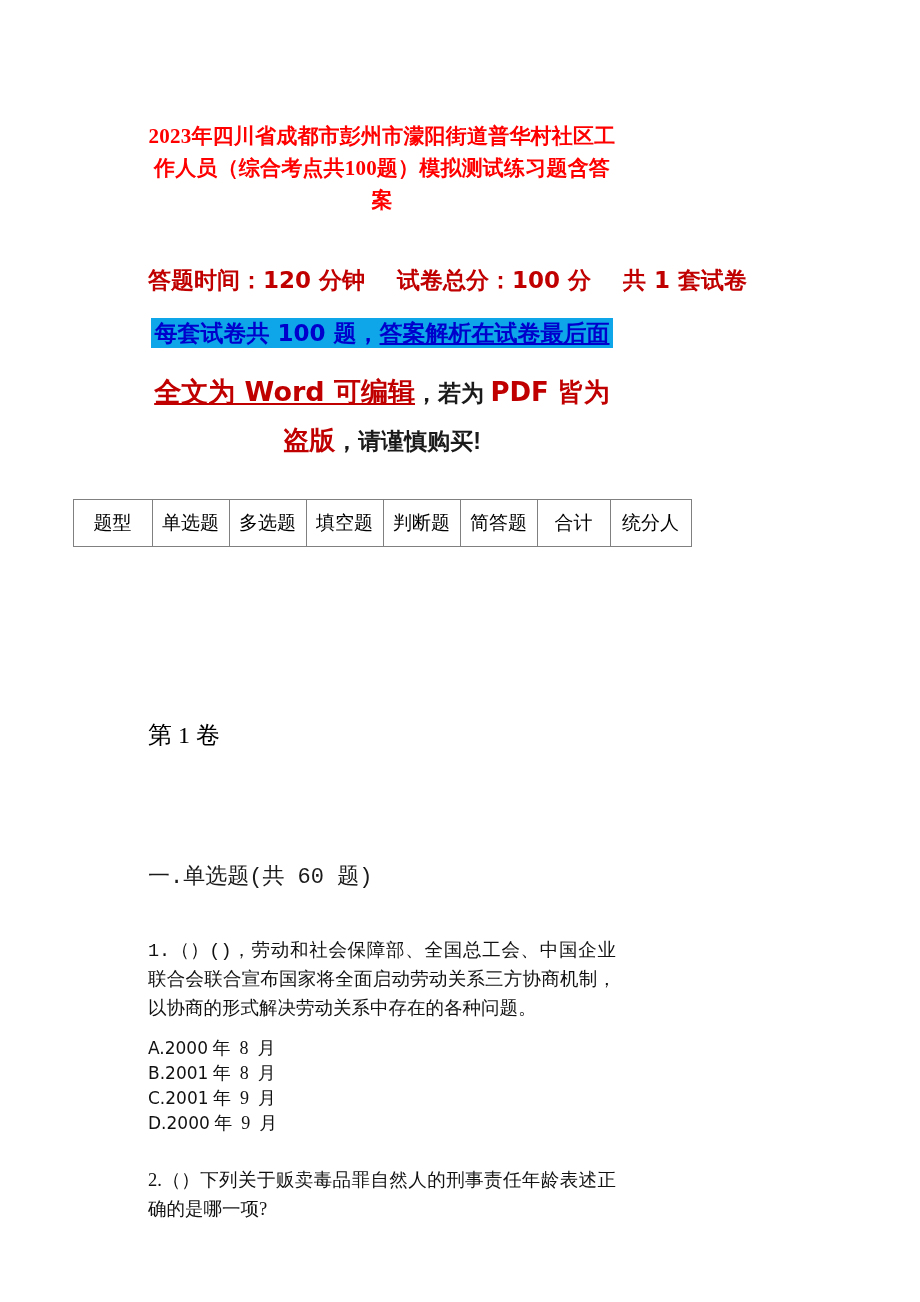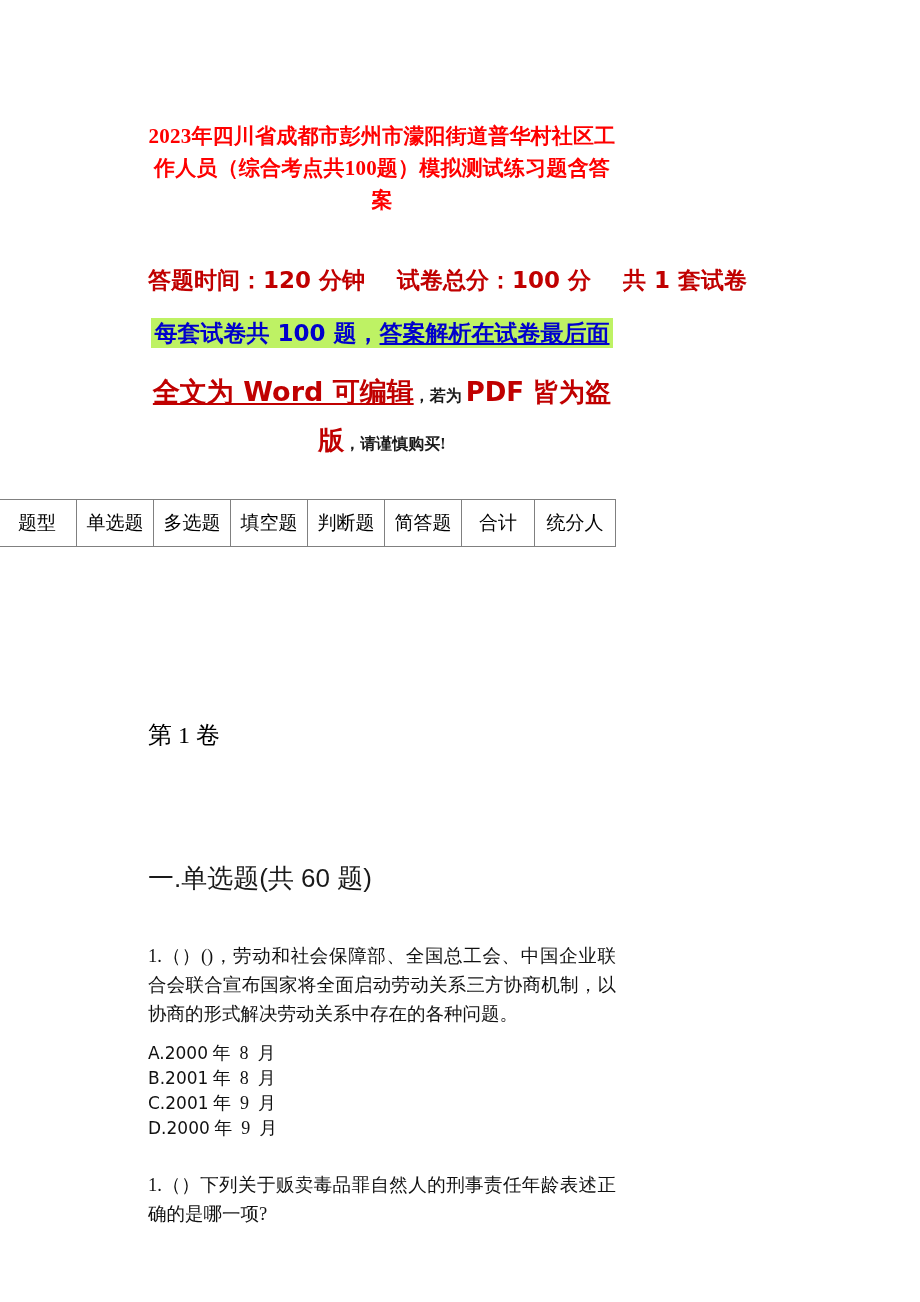--- a/index.html
+++ b/index.html
@@ -53,21 +53,21 @@
   }
 
   
   .highlight-line {
     margin: 0;
     padding-top: 17px;
     text-align: center;
     line-height: 38px;
   }
   .highlight-line .hl {
-    background: #bef264;
+    background: #0ea5e9;
     font-family: "DejaVu Sans", "Liberation Sans", sans-serif;
     font-weight: bold;
     font-size: 23px;
     color: #0000cc;
     padding: 2px 3px 2px 3px;
   }
   .highlight-line .ul {
     text-decoration: underline;
   }
 
@@ -80,37 +80,37 @@
   }
   .notice-line .word-part {
     font-family: "DejaVu Sans", "Liberation Sans", sans-serif;
     font-weight: bold;
     font-size: 27px;
     color: #c00000;
     text-decoration: underline;
     margin-top: 20px;
   }
   .notice-line .plain-part {
-    font-family: Liberation Serif, serif;
-    font-weight: bold;
-    font-size: 16px;
+    font-family: Liberation Sans, sans-serif;
+    font-weight: bold;
+    font-size: 23px;
     color: #1a1a1a;
   }
   .notice-line .pdf-part {
     font-family: "DejaVu Sans", "Liberation Sans", sans-serif;
     font-weight: bold;
     font-size: 26px;
     color: #c00000;
   }
 
   
   .table-wrap {
     padding-top: 33px;
     display: flex;
-    justify-content: flex-end;
+    justify-content: center;
   }
   table.score-table {
     border-collapse: collapse;
     width: 602px;
     table-layout: fixed;
   }
   table.score-table td {
     border: 1px solid #808080;
     text-align: center;
     font-family: "Liberation Serif", "DejaVu Serif", serif;
@@ -136,37 +136,37 @@
     font-size: 24px;
     color: #000000;
     white-space: pre;
   }
 
   
   .section-heading {
     margin: 0;
     padding-top: 110px;
     text-align: left;
-    font-family: Liberation Sans, sans-serif;
-    font-size: 26px;
+    font-family: Liberation Mono, monospace;
+    font-size: 22px;
     color: #1a1a1a;
     padding-left: 0px;
     white-space: pre;
   }
 
   
   .question {
     margin: 0;
     font-family: "Liberation Serif", "DejaVu Serif", serif;
     font-size: 18.5px;
     line-height: 29px;
     color: #111111;
     text-align: justify;
   }
-  .q1 { padding-top: 46px; }
+  .q1 { padding-top: 46px; font-family: Liberation Mono, monospace; }
   .q2 { padding-top: 30px; }
 
   .options {
     padding-top: 12px;
   }
   .option {
     margin: 0;
     font-family: "DejaVu Sans", "Liberation Sans", sans-serif;
     font-size: 17px;
     line-height: 25px;
@@ -214,15 +214,15 @@
 
   <p class="question q1">1.（）()，劳动和社会保障部、全国总工会、中国企业联合会联合宣布国家将全面启动劳动关系三方协商机制，以协商的形式解决劳动关系中存在的各种问题。</p>
 
   <div class="options">
     <p class="option"><span>A.2000</span><span class="cjk"> 年  8  月</span></p>
     <p class="option"><span>B.2001</span><span class="cjk"> 年  8  月</span></p>
     <p class="option"><span>C.2001</span><span class="cjk"> 年  9  月</span></p>
     <p class="option"><span>D.2000</span><span class="cjk"> 年  9  月</span></p>
   </div>
 
-  <p class="question q2">1.（）下列关于贩卖毒品罪自然人的刑事责任年龄表述正确的是哪一项?</p>
+  <p class="question q2">2.（）下列关于贩卖毒品罪自然人的刑事责任年龄表述正确的是哪一项?</p>
 
 </div>
 
 </body></html>

